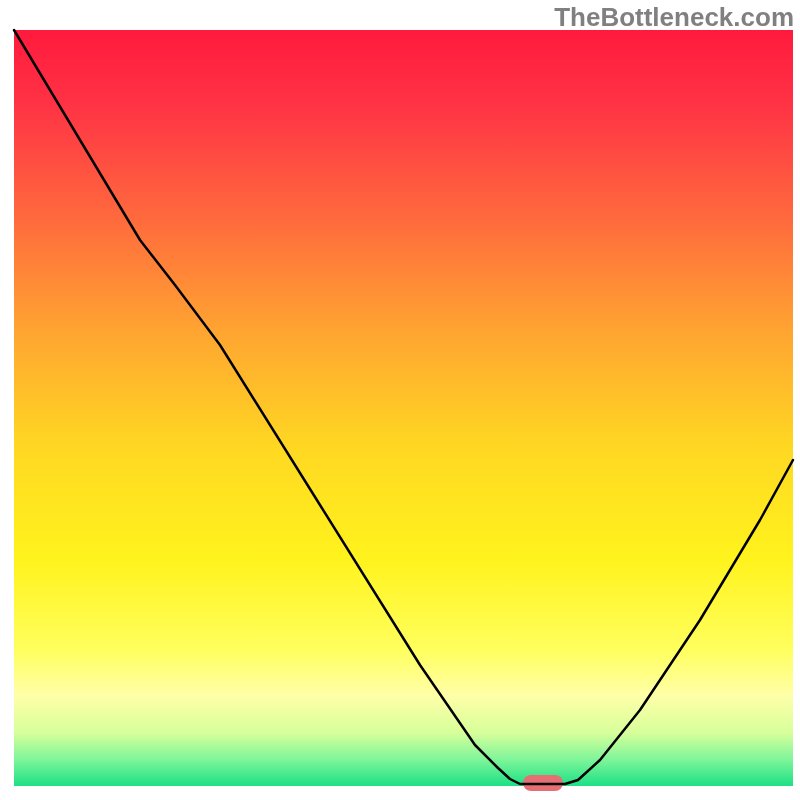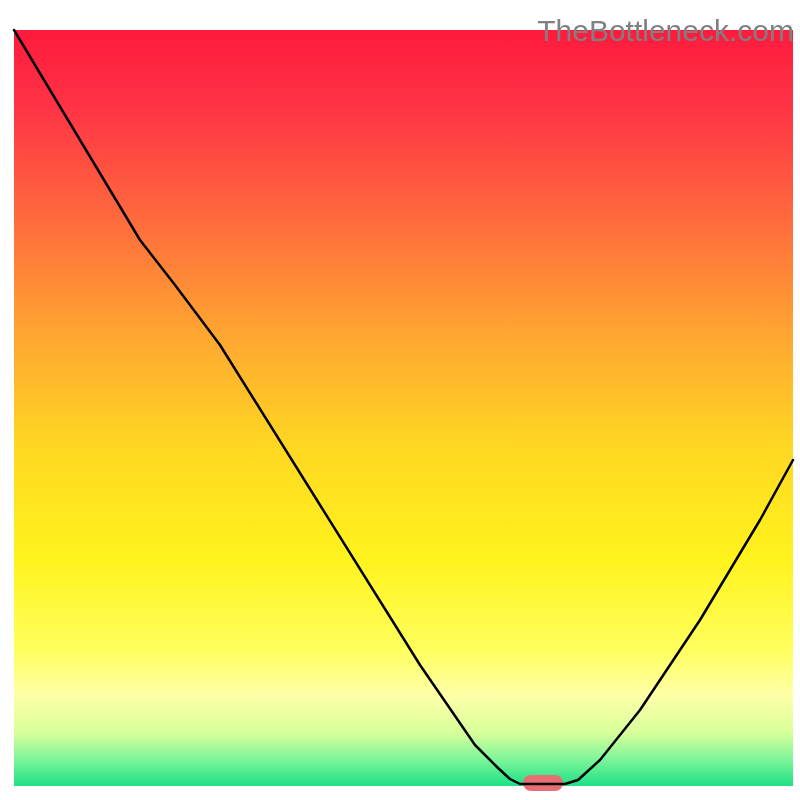--- a/index.html
+++ b/index.html
@@ -11,25 +11,25 @@
     background: #ffffff;
     font-family: Arial, Helvetica, sans-serif;
   }
   .canvas {
     position: relative;
     width: 800px;
     height: 800px;
   }
   .watermark {
     position: absolute;
-    top: 14px;
+    top: 2px;
     right: 6px;
     color: #808080;
-    font-size: 30px;
-    font-weight: 400;
+    font-size: 26px;
+    font-weight: 700;
     letter-spacing: 0px;
     z-index: 10;
     user-select: none;
   }
   svg.plot {
     position: absolute;
     left: 0;
     top: 0;
     width: 800px;
     height: 800px;

